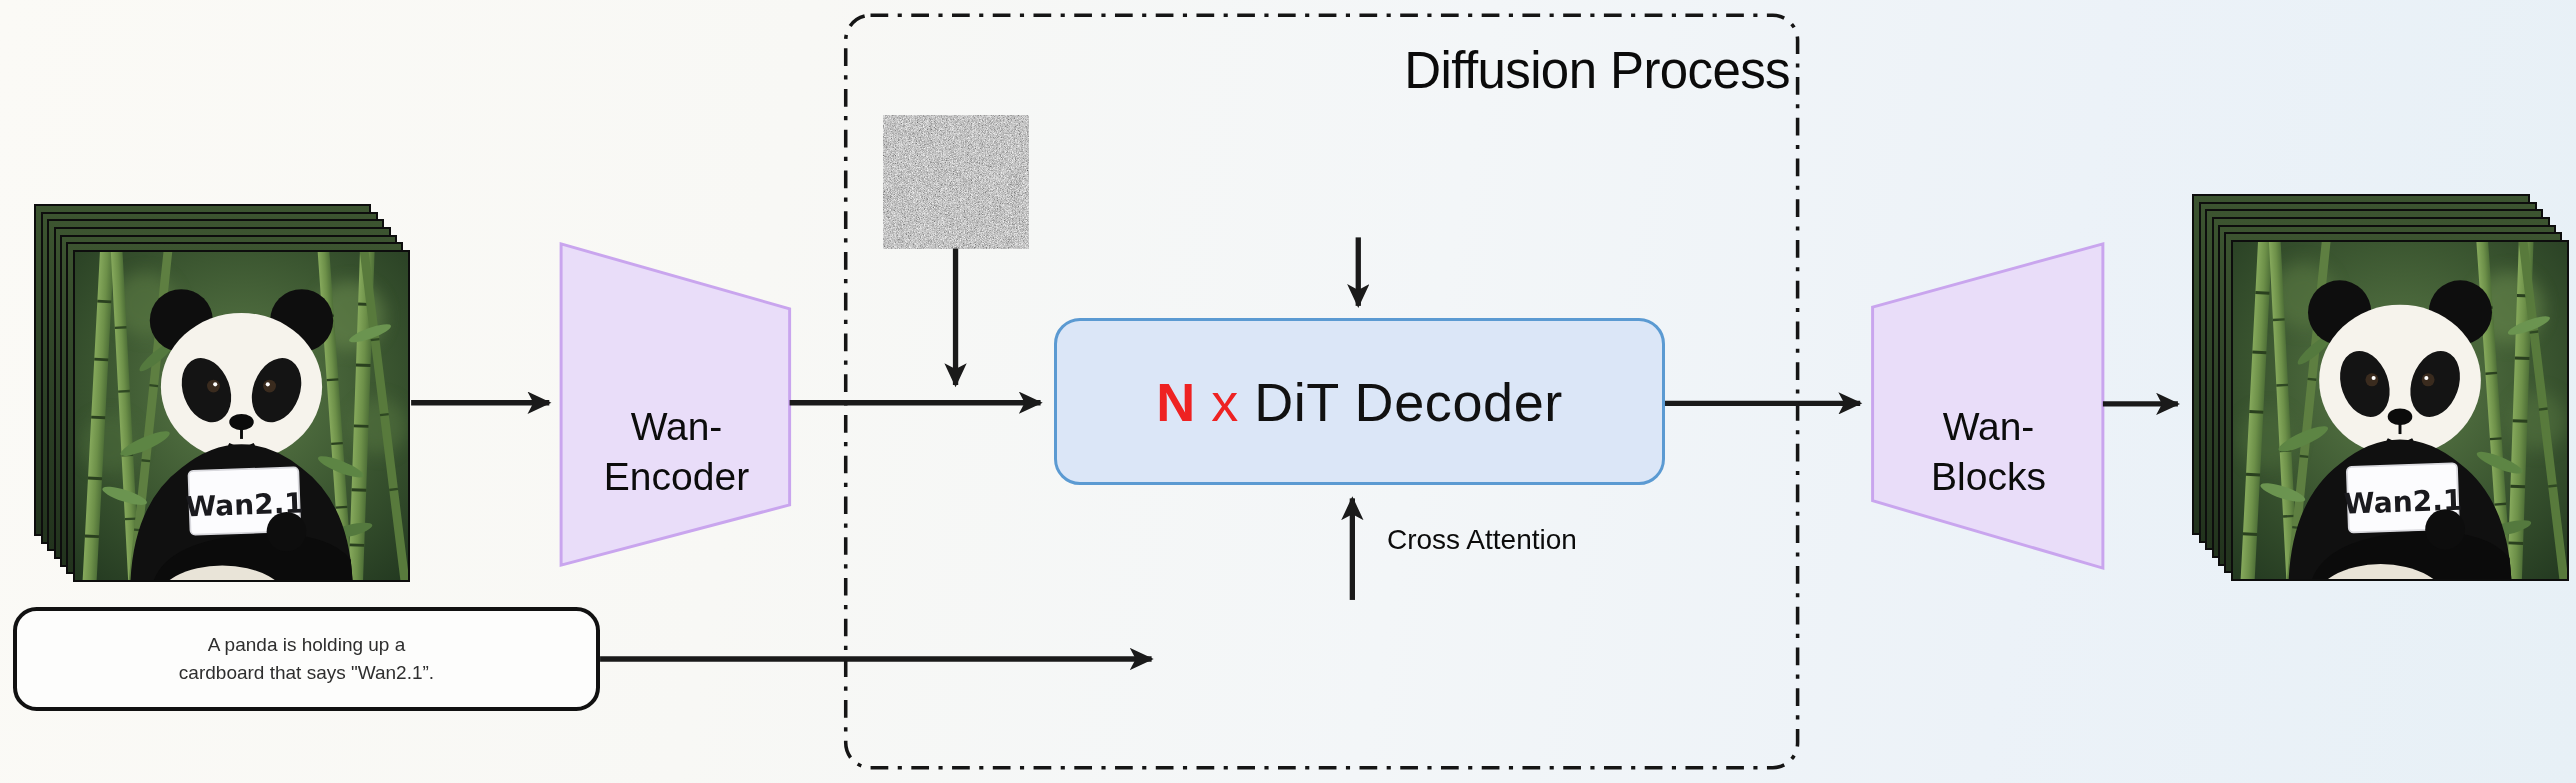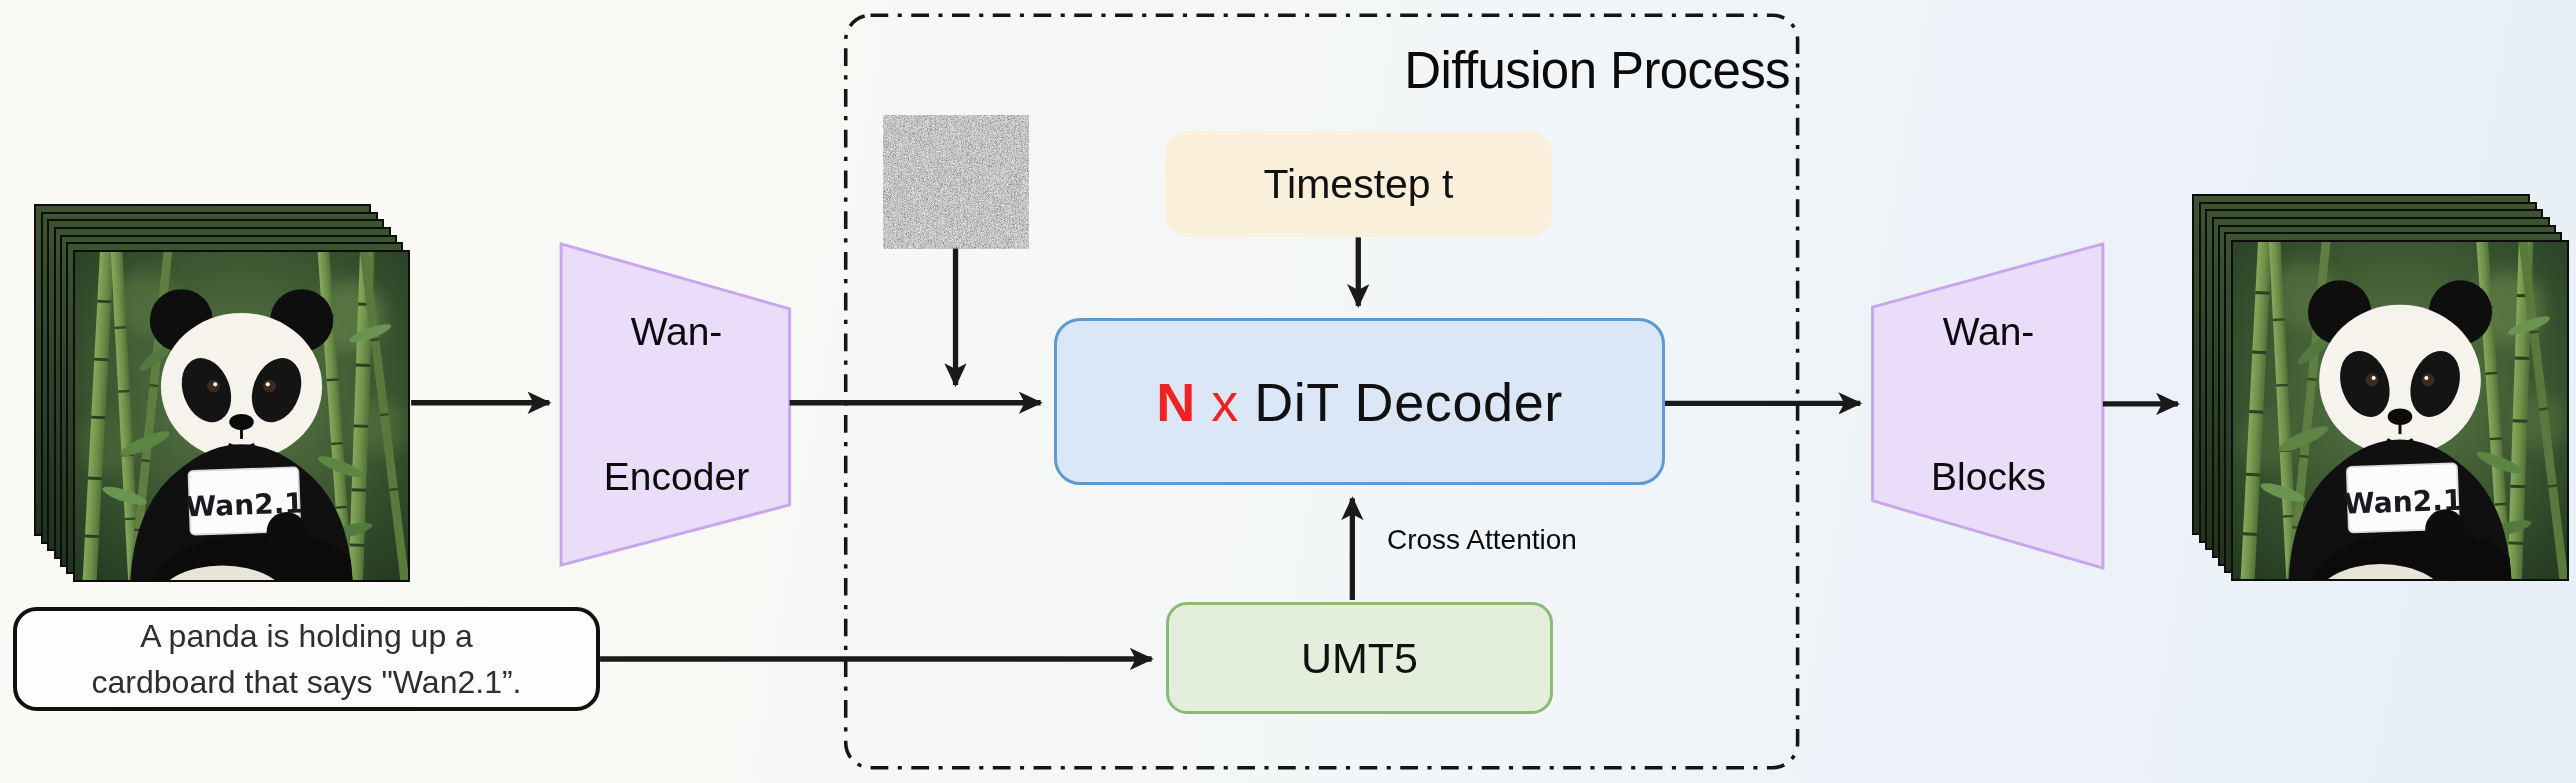--- a/index.html
+++ b/index.html
@@ -42,26 +42,26 @@
     font-size:54px;letter-spacing:0.6px;
   }
   .dit .n{color:#ee2222;font-weight:bold;}
   .dit .times{color:#ee2222;margin:0 15.4px;}
   .umt5{
     background:#e3efdc;border:3px solid #8aba74;border-radius:21px;
     font-size:43px;
   }
   .promptbox{
     background:#fdfdfc;border:4.1px solid #111;border-radius:23.6px;
-    font-size:32px;color:#2e2e2e;line-height:1.45;
+    font-size:19px;color:#2e2e2e;line-height:1.45;
     flex-direction:column;
     text-align:right;
   }
   .trap-label{
-    position:absolute;display:flex;flex-direction:column;align-items:center;justify-content:space-between;
+    position:absolute;display:flex;flex-direction:column;align-items:center;justify-content:flex-end;
     font-size:39px;line-height:1.28;color:#0c0c0c;text-align:center;
   }
   .title{
     font-size:51px;letter-spacing:-0.6px;
     text-align:right;color:#0b0b0b;
   }
   .cross{font-size:28px;color:#0b0b0b;}
 </style>
 </head>
 <body>
@@ -254,35 +254,29 @@
   <div class="trap-label" style="left:567px;top:307px;width:219px;height:195px;">
     <span>Wan-</span>
     <span>Encoder</span>
   </div>
 
   <div class="trap-label" style="left:1879px;top:307px;width:219px;height:195px;">
     <span>Wan-</span>
     <span>Blocks</span>
   </div>
 
-  <div class="nodebox timestep" style="left:1165px;top:131px;width:387px;height:106px;">
-    <span>Timestep t</span>
-  </div>
 
   <div class="nodebox dit" style="left:1054px;top:318px;width:611px;height:167px;">
     <span class="n">N</span>
     <span class="times">x</span>
     <span>DiT Decoder</span>
   </div>
 
   <div class="lbl cross" style="left:1387px;top:524px;">Cross Attention</div>
 
-  <div class="nodebox umt5" style="left:1166px;top:602px;width:387px;height:112px;">
-    <span>UMT5</span>
-  </div>
 
   <div class="nodebox promptbox" style="left:13px;top:607px;width:587px;height:104px;">
     <span>A panda is holding up a</span>
     <span>cardboard that says "Wan2.1”.</span>
   </div>
 
 </div>
 
 
 </body></html>

